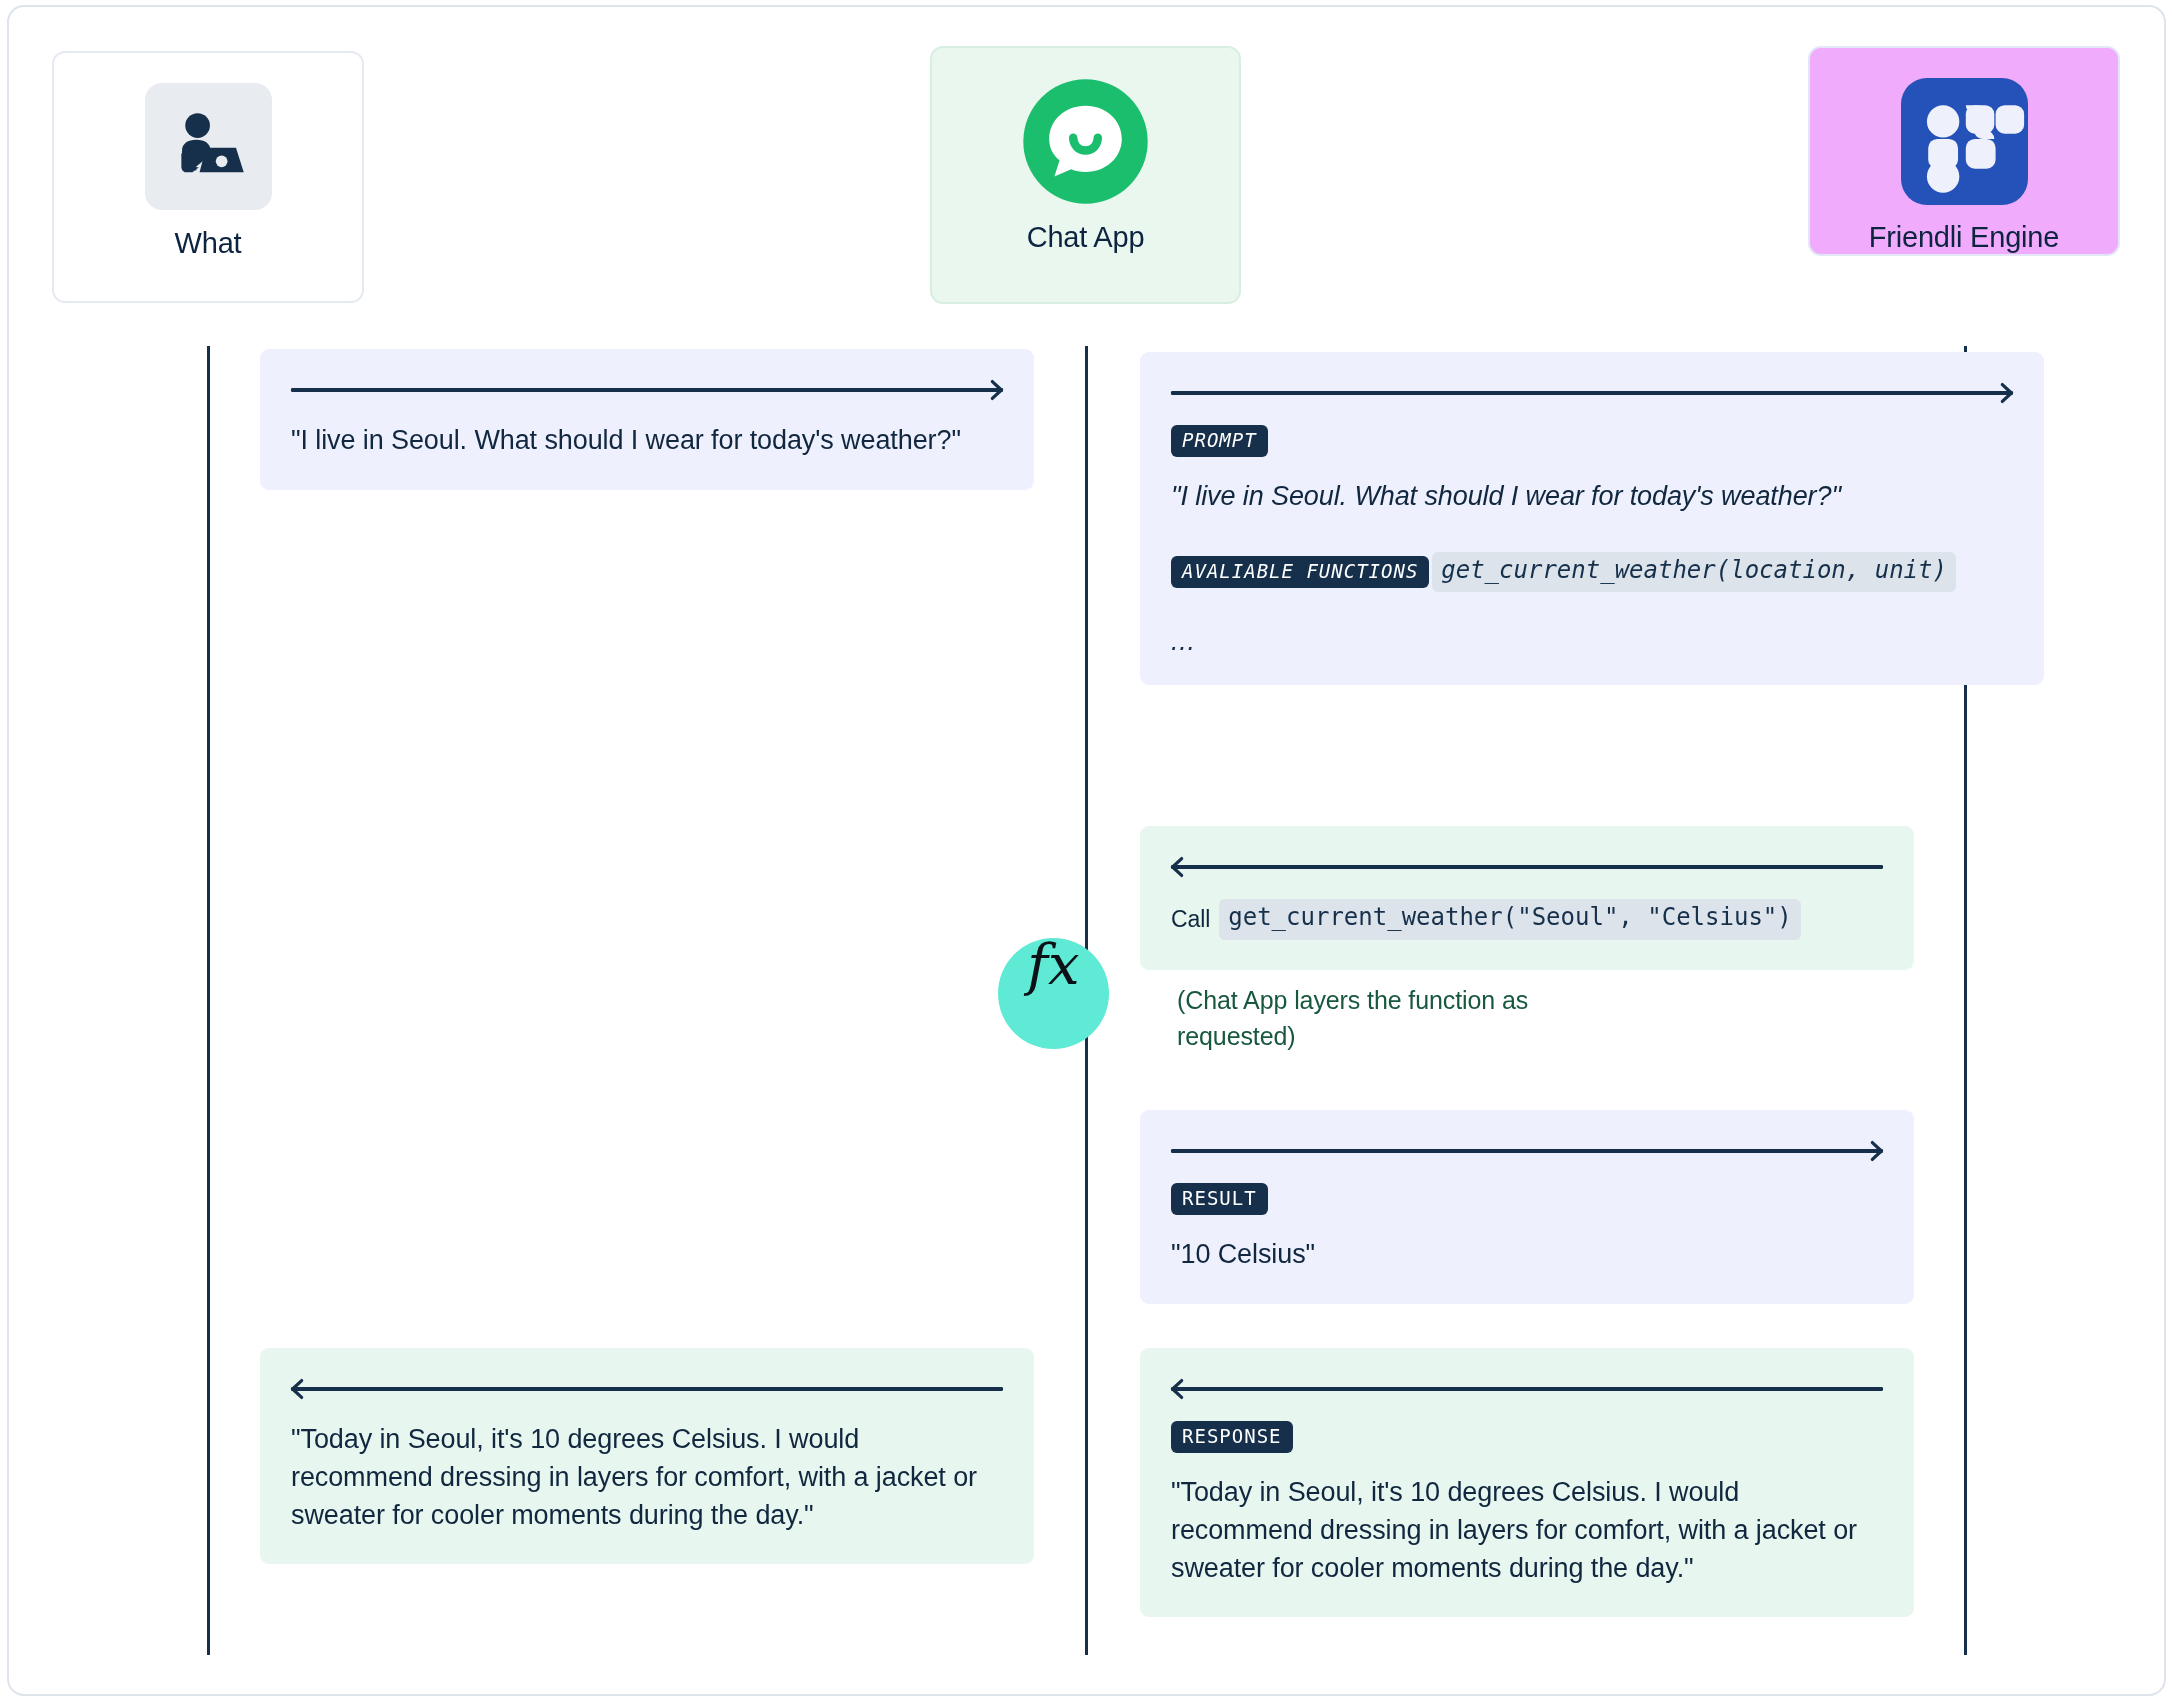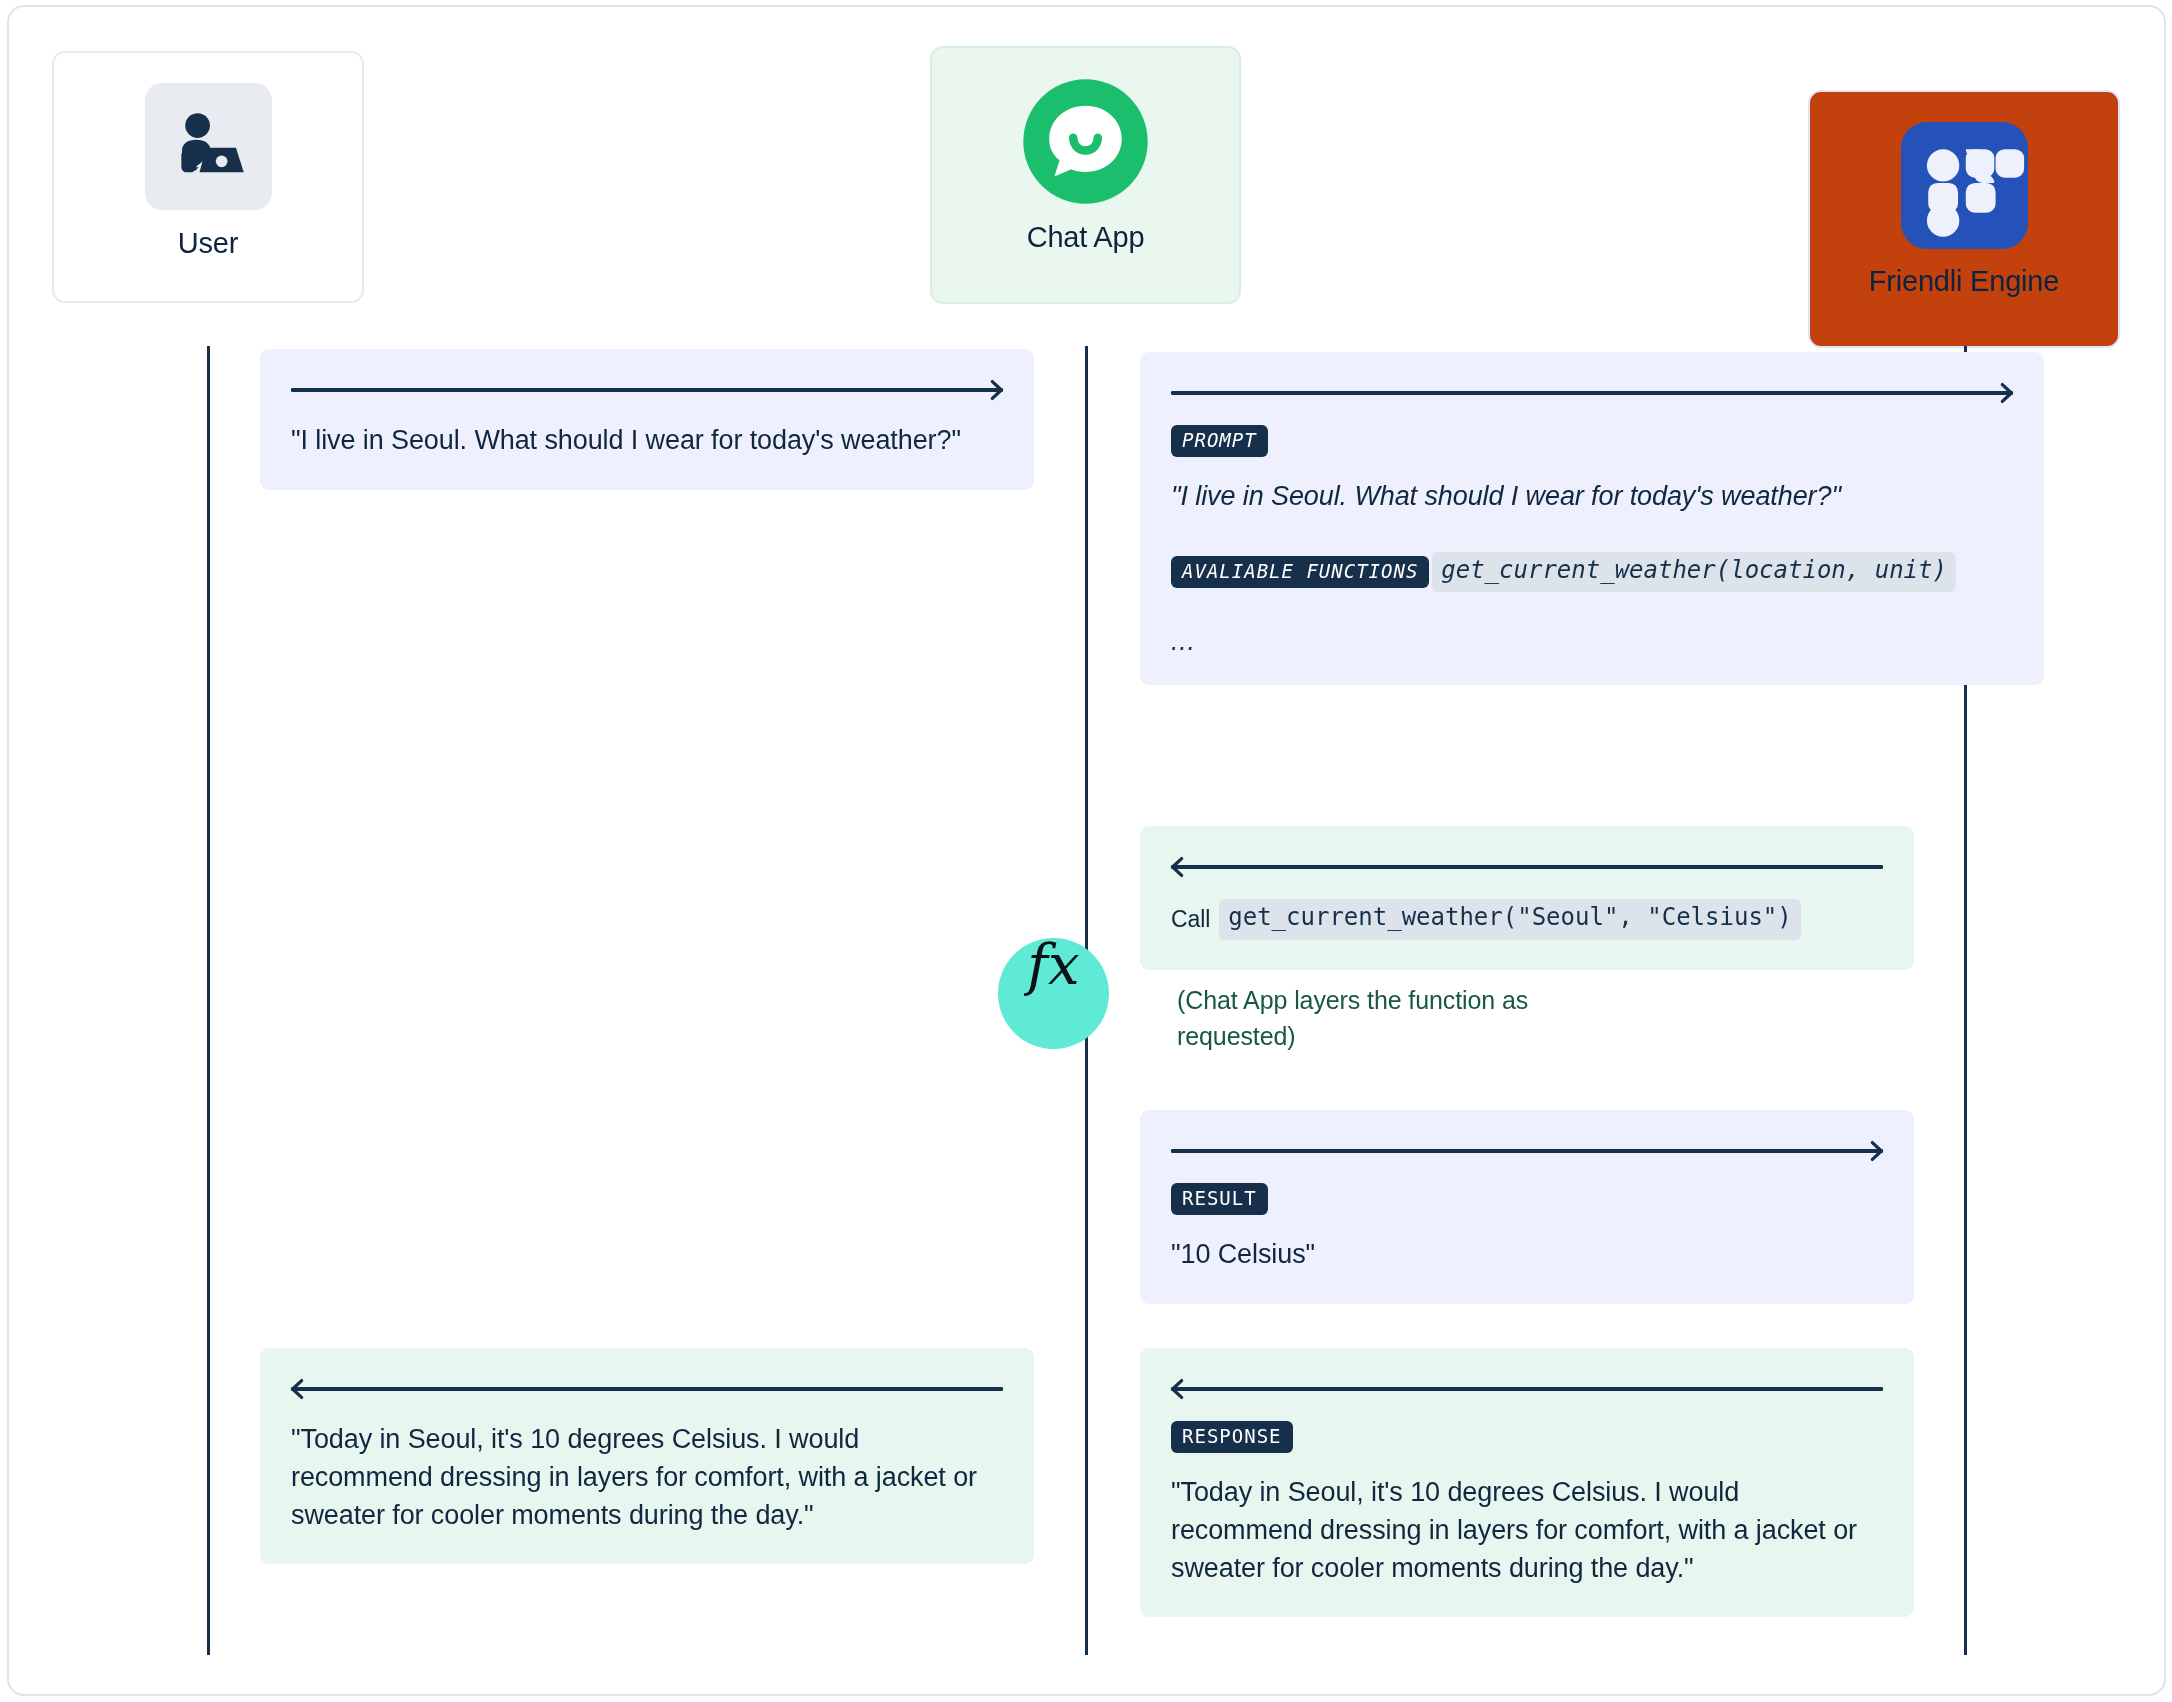--- a/index.html
+++ b/index.html
@@ -34,21 +34,21 @@
     position: absolute;
     border-radius: 13px;
     border: 2px solid #e4e9f2;
     display: flex;
     flex-direction: column;
     align-items: center;
     justify-content: flex-start;
   }
   .actor-card.user   { left: 52px;  top: 51px; width: 312px;  height: 252px; background: #ffffff; }
   .actor-card.chat   { left: 930px; top: 46px; width: 311px;  height: 258px; background: #e9f7ef; border-color: #d8eee2; }
-  .actor-card.engine { left: 1808px; top: 46px; width: 312px;  height: 258px; background: #c2410c; border-color: #e2e7f7; margin-top: 44px; }
+  .actor-card.engine { left: 1808px; top: 46px; width: 312px;  height: 210px; background: #f0abfc; border-color: #e2e7f7; }
 
   .actor-icon-wrap {
     margin-top: 30px;
     display: flex;
     align-items: center;
     justify-content: center;
   }
   .actor-label {
     margin-top: 17px;
     font-size: 29px;
@@ -216,21 +216,21 @@
       <div class="user-tile">
         <svg width="78" height="78" viewBox="0 0 120 120">
           <circle cx="44" cy="27" r="19" fill="#16304b"></circle>
           <path d="M20 92 L20 66 C20 55 29 49 42 49 C55 49 64 55 64 66 L64 72 L42 90 L42 96 Z" fill="#16304b"></path>
           <path d="M27 70 L27 86 C27 89 29 91 32 91 L46 91 L36 99 L27 99 C22 99 19 95 19 90 L19 70 Z" fill="#16304b"></path>
           <path d="M57 61 L103 61 L115 99 L47 99 Z" fill="#16304b"></path>
           <circle cx="81" cy="82" r="9" fill="#e8ebf0"></circle>
         </svg>
       </div>
     </div>
-    <div class="actor-label">User</div>
+    <div class="actor-label">What</div>
   </div>
 
   <div class="actor-card chat">
     <div class="actor-icon-wrap">
       <svg width="127" height="127" viewBox="0 0 196 196">
         <circle cx="98" cy="98" r="96" fill="#1bbe6d"></circle>
         <path d="M98 43 C130 43 154 66 154 94 C154 122 130 145 98 145 C90 145 82 144 76 141 L50 152 L58 127 C47 118 42 107 42 94 C42 66 66 43 98 43 Z" fill="#ffffff"></path>
         <path d="M79 92 C79 103 87 112 98 112 C109 112 117 103 117 92" fill="none" stroke="#1bbe6d" stroke-width="13" stroke-linecap="round"></path>
       </svg>
     </div>

